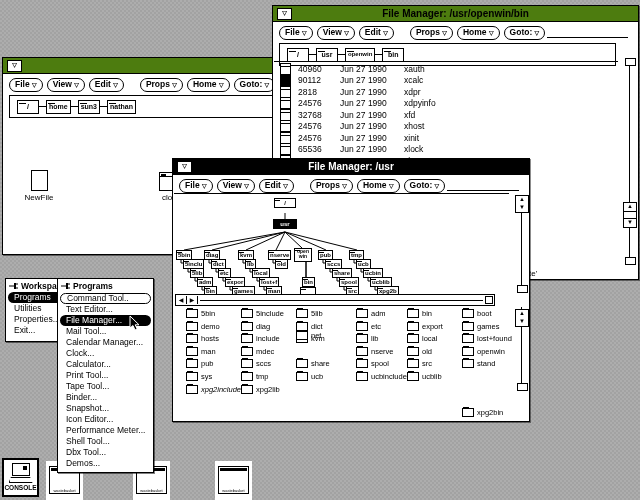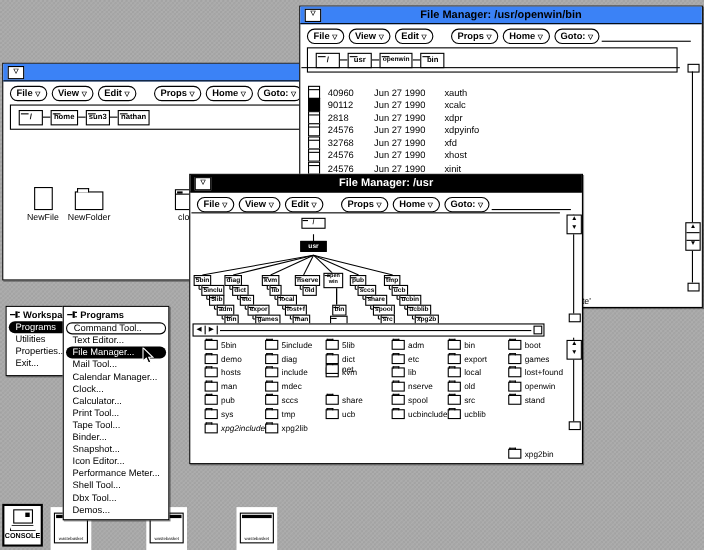--- a/index.html
+++ b/index.html
@@ -6,42 +6,42 @@
   body{
     width:640px;height:500px;position:relative;overflow:hidden;
     font-family:"Liberation Sans",sans-serif;
     background-color:#adadad;
     background-image:
       linear-gradient(45deg,#a2a2a2 25%,transparent 25%,transparent 75%,#a2a2a2 75%),
       linear-gradient(45deg,#a2a2a2 25%,transparent 25%,transparent 75%,#a2a2a2 75%);
     background-size:4px 4px;background-position:0 0,2px 2px;
   }
   .window{position:absolute;background:#fff;border:1px solid #000;box-shadow:1px 1px 0 rgba(0,0,0,.45);}
-  .titlebar{position:relative;height:15px;border-bottom:1px solid #000;background:#3b82f6;
+  .titlebar{position:relative;height:15px;border-bottom:1px solid #000;background:#4d7c0f;
     display:flex;align-items:center;justify-content:center;font-size:10px;font-weight:bold;color:#000;}
   .titlebar.active{background:#000;color:#fff;}
   .winbtn{position:absolute;left:4px;top:2px;width:13px;height:10px;border:1px solid #000;background:#fff;
     color:#000;font-size:6px;line-height:9px;text-align:center;}
   .controls{display:flex;align-items:center;padding:3px 6px 2px 6px;height:15px;}
   .btns{display:flex;align-items:center;gap:4px;}
   .olbtn{border:1px solid #000;border-radius:8px;background:#fff;height:12px;line-height:11px;
     padding:0 5px;font-size:8.5px;font-weight:bold;white-space:nowrap;}
   .olbtn .tri{font-size:6px;}
   .olbtn.gap{margin-left:12px;}
   .goto-line{flex:1;height:9px;border-bottom:1px solid #000;margin:0 4px 0 2px;}
   .pathrow{position:relative;margin:1px 6px 2px 6px;border:1px solid #000;height:21px;
     display:flex;align-items:center;padding-left:7px;}
   .ptab{position:relative;border:1px solid #000;background:#fff;min-width:16px;max-width:26px;height:12px;
     display:flex;align-items:center;justify-content:center;font-size:7px;font-weight:bold;padding:0 2px;
     overflow:hidden;white-space:nowrap;}
   .ptab::before{content:"";position:absolute;top:0;left:1px;width:7px;height:2px;border-bottom:1px solid #000;}
   .ptab.wrap{font-size:6px;line-height:5px;white-space:normal;word-break:break-all;text-align:center;}
   .pconn{width:7px;height:1px;background:#000;}
   
-  .flist{position:absolute;left:1px;right:20px;top:55px;bottom:16px;border-top:1px solid #000;padding-top:16px;}
+  .flist{position:absolute;left:1px;right:20px;top:55px;bottom:16px;border-top:1px solid #000;padding-top:1px;}
   .frow{display:flex;align-items:center;height:11.5px;padding-left:6px;font-size:8.5px;}
   .li-doc{width:9px;height:10px;border:1px solid #000;background:#fff;margin-right:7px;position:relative;flex:none;}
   .li-doc::before{content:"";position:absolute;left:0;right:0;top:2px;border-top:1px solid #000;}
   .li-doc.sel{background:#000;}
   .fr-size{width:42px;}
   .fr-date{width:64px;}
   
   .vsb{position:absolute;width:13px;}
   .sb-anchor{position:absolute;left:2px;width:9px;height:6px;border:1px solid #000;background:#fff;}
   .sb-cable{position:absolute;left:6px;width:1px;background:#000;}
@@ -126,24 +126,20 @@
       <span class="ptab">home</span>
       <span class="pconn"></span>
       <span class="ptab">sun3</span>
       <span class="pconn"></span>
       <span class="ptab">nathan</span>
     </div>
 
 <div class="big-icon" style="left: 14px; top: 112px; position: absolute;">
       <div class="gi gi-doc"></div>
       <div class="big-label">NewFile</div>
-    </div>
-    <div class="big-icon" style="left: 56px; top: 112px; position: absolute;">
-      <div class="gi gi-folder"></div>
-      <div class="big-label">NewFolder</div>
     </div>
     <div class="big-icon" style="left: 146px; top: 112px; position: absolute;">
       <div class="gi gi-app"></div>
       <div class="big-label">clock</div>
     </div>
     <div class="big-icon" style="left: 188px; top: 112px; position: absolute;">
       <div class="gi gi-doc"></div>
       <div class="big-label">myfile.txt</div>
     </div>
   </div>

